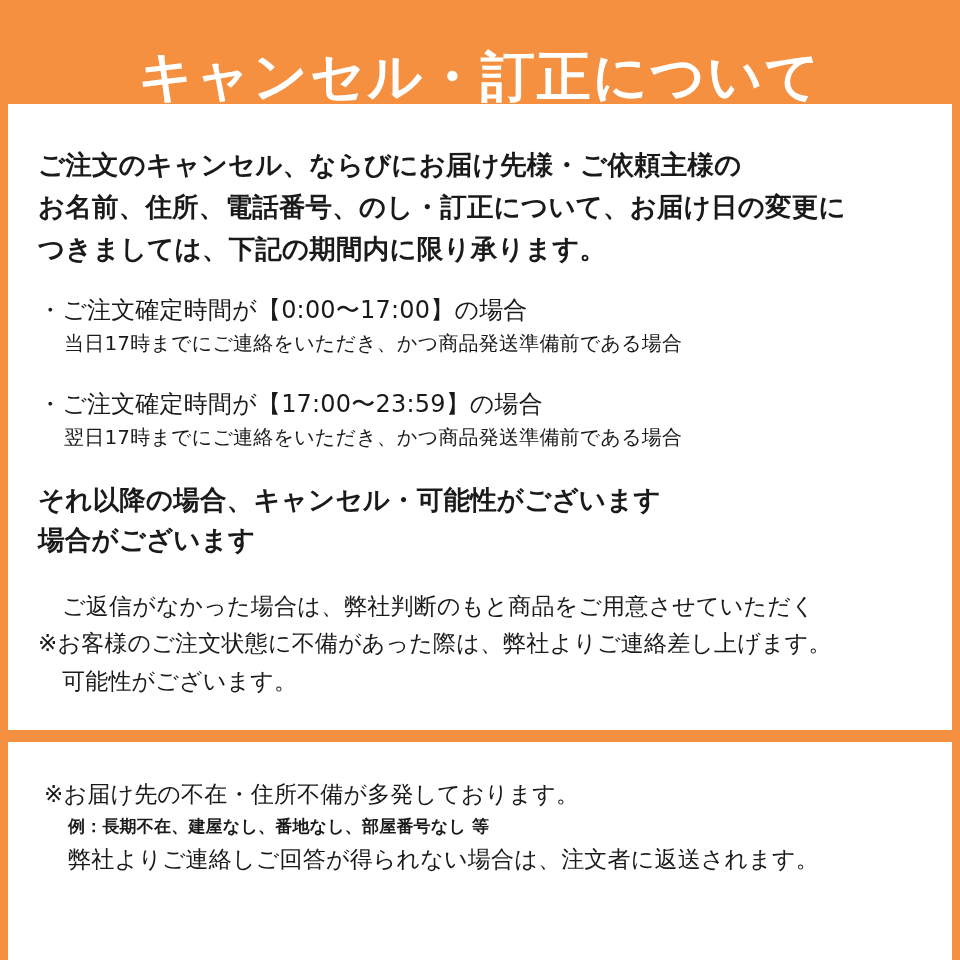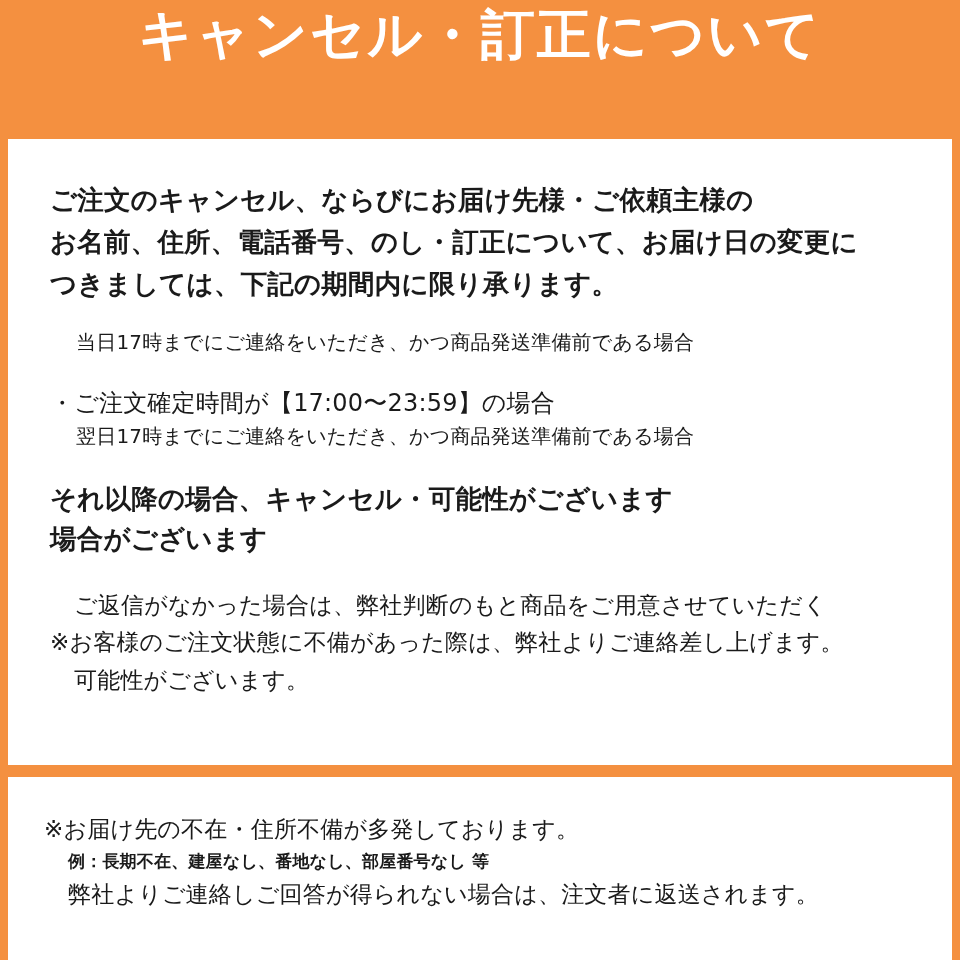--- a/index.html
+++ b/index.html
@@ -24,40 +24,39 @@
   .inner {
     position: relative;
     width: 944px;
     height: 944px;
     background: #f49040;
     box-sizing: border-box;
   }
   .title-bar {
     height: 96px;
     display: flex;
-    align-items: flex-start;
+    align-items: flex-end;
     justify-content: center;
     background: #f49040;
   }
   .title-text {
     color: #ffffff;
     font-size: 54px;
     font-weight: bold;
     letter-spacing: 2px;
     line-height: 1;
     white-space: nowrap;
   }
   .white-panel {
     background: #ffffff;
     box-sizing: border-box;
   }
   .panel-main {
     height: 626px;
-    padding: 40px 36px 0 42px;
-    margin-top: 35px;
+    padding: 40px 36px 0 30px;
   }
   .panel-gap {
     height: 12px;
     background: #f49040;
   }
   .panel-bottom {
     height: 252px;
     padding: 34px 36px 12px 36px;
   }
   .lead {
@@ -133,20 +132,23 @@
 
     <div class="white-panel panel-main">
 
       <div class="lead">
         <div>ご注文のキャンセル、ならびにお届け先様・ご依頼主様の</div>
         <div>お名前、住所、電話番号、のし・訂正について、お届け日の変更に</div>
         <div>つきましては、下記の期間内に限り承ります。</div>
       </div>
 
       <div class="bullet-block">
+        <div class="bullet-line">
+          <span>・</span><span>ご注文確定時間が【0:00〜17:00】の場合</span>
+        </div>
         <div class="bullet-sub">当日17時までにご連絡をいただき、かつ商品発送準備前である場合</div>
       </div>
 
       <div class="bullet-block second">
         <div class="bullet-line">
           <span>・</span><span>ご注文確定時間が【17:00〜23:59】の場合</span>
         </div>
         <div class="bullet-sub">翌日17時までにご連絡をいただき、かつ商品発送準備前である場合</div>
       </div>
 

